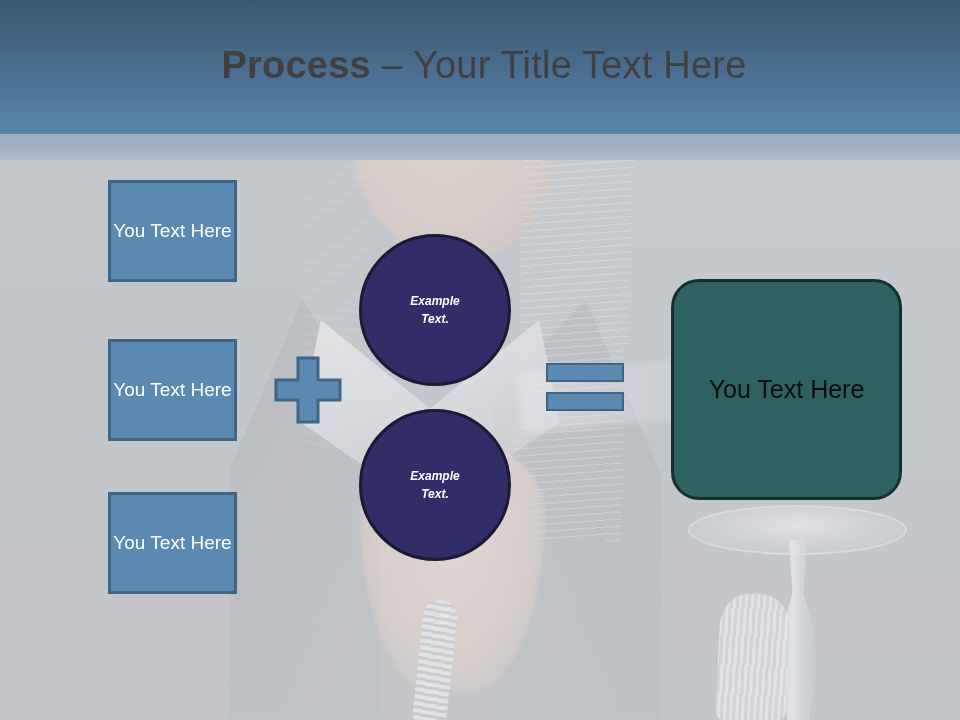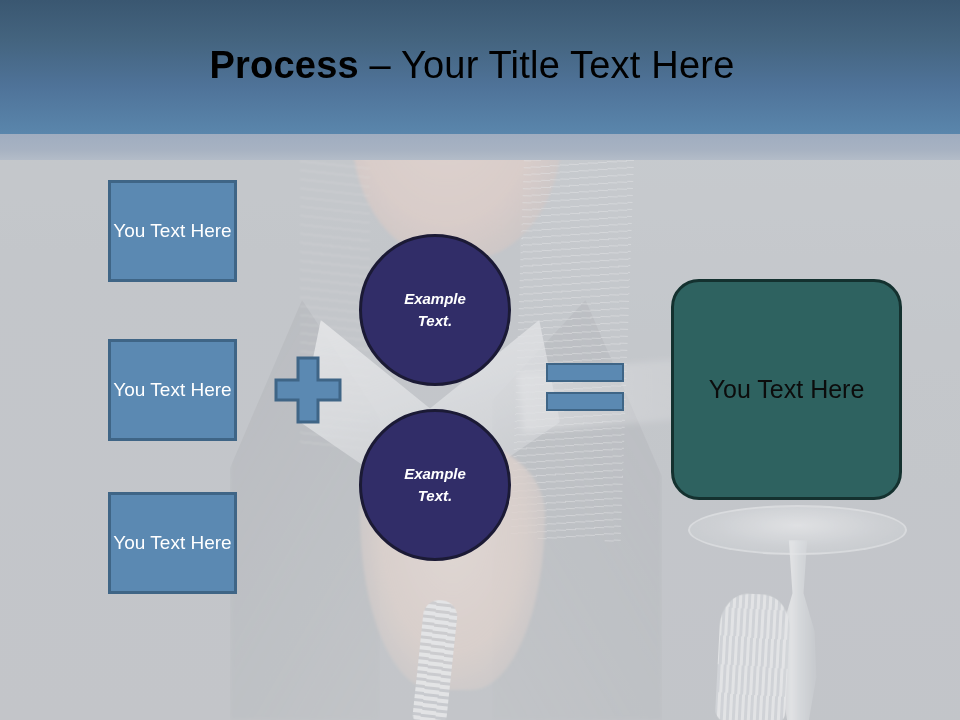--- a/index.html
+++ b/index.html
@@ -169,24 +169,24 @@
     background: linear-gradient(180deg, #3a5771 0%, #44647f 30%, #4f7399 65%, #5a86ac 100%);
   }
   .header-strip {
     position: absolute;
     left: 0; top: 134px;
     width: 960px; height: 26px;
     background: linear-gradient(180deg, #a0adc0 0%, #a7b2c2 60%, #b3bcc8 100%);
   }
   .slide-title {
     position: absolute;
-    left: 0; top: 44px;
+    left: 12px; top: 44px;
     width: 944px;
     text-align: center;
-    color: #000000;
+    color: #404040;
     font-size: 38px;
     letter-spacing: .2px;
     line-height: 1.15;
     white-space: nowrap;
   }
   .slide-title .t-strong { font-weight: 700; }
   .slide-title .t-dash   { font-weight: 400; }
   .slide-title .t-rest   { font-weight: 400; }
 
   
@@ -237,21 +237,21 @@
   
   .navy-circle {
     position: absolute;
     width: 152px;
     height: 152px;
     border-radius: 50%;
     background: #312d68;
     border: 3px solid #1b1a35;
     box-sizing: border-box;
     color: #ffffff;
-    font-size: 15px;
+    font-size: 12px;
     font-weight: 700;
     font-style: italic;
     line-height: 1.5;
     display: flex;
     align-items: center;
     justify-content: center;
     text-align: center;
   }
   #circle-1 { left: 359px; top: 234px; }
   #circle-2 { left: 359px; top: 409px; }

